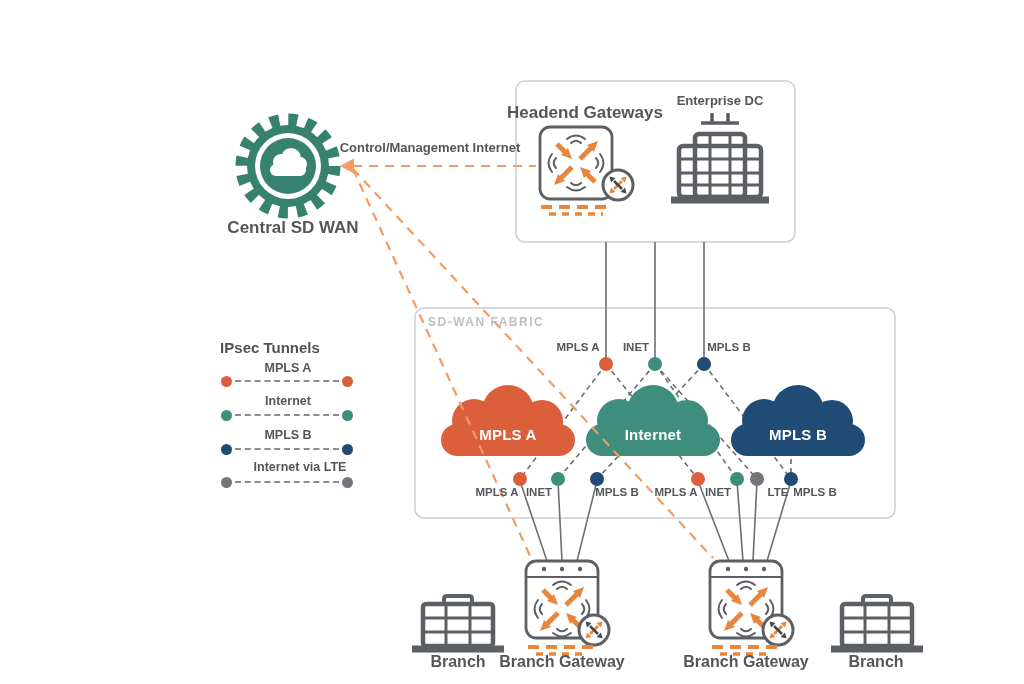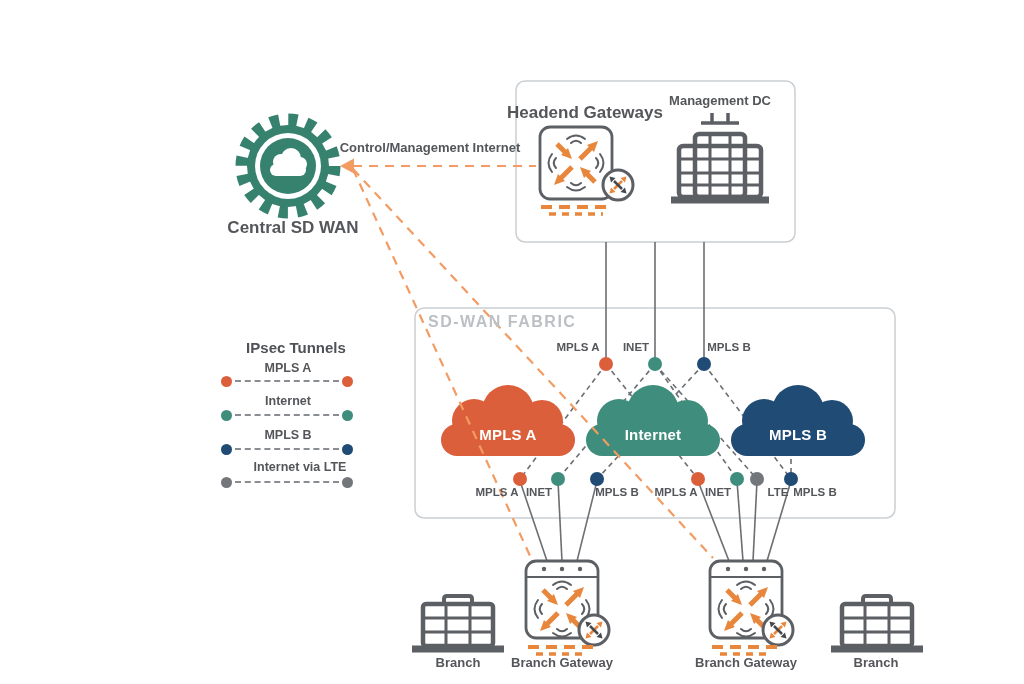--- a/index.html
+++ b/index.html
@@ -3,23 +3,23 @@
 <meta charset="utf-8">
 <style>
   html,body{margin:0;padding:0;background:#fff;}
   #stage{position:relative;width:1024px;height:684px;background:#fff;overflow:hidden;
          font-family:"Liberation Sans",sans-serif;}
   #diagram-svg{position:absolute;left:0;top:0;}
   .lbl{position:absolute;transform:translate(-50%,-50%);color:#54565A;font-weight:600;
        white-space:nowrap;line-height:1;}
   .lbl.cloud-lbl{color:#ffffff;font-weight:700;font-size:15px;letter-spacing:.2px;}
   .lbl.small{font-size:11.5px;}
-  .lbl.site{font-size:13px;}
+  .lbl.site{font-size:16px;}
   .fabric-tag{position:absolute;transform:translate(0,-50%);color:#BCC0C4;font-weight:700;
-       font-size:16px;letter-spacing:1.5px;white-space:nowrap;}
+       font-size:12px;letter-spacing:1.5px;white-space:nowrap;}
   .legend-title{font-size:15px;font-weight:700;color:#4F5156;}
   .legend-item-lbl{font-size:12.5px;}
   .legend-line{position:absolute;width:104px;height:0;border-top:2px dashed #898C90;}
   .legend-dot{position:absolute;width:11px;height:11px;border-radius:50%;}
 </style>
 </head>
 <body>
 
 <div id="stage">
 
@@ -208,40 +208,40 @@
     <line x1="889" y1="606" x2="889" y2="645" stroke-width="3"></line>
     <line x1="843" y1="618" x2="911" y2="618" stroke-width="3"></line>
     <line x1="843" y1="632" x2="911" y2="632" stroke-width="3"></line>
     <line x1="831" y1="649" x2="923" y2="649" stroke-width="7"></line>
   </g>
 </svg>
 
 <div class="lbl" style="left:430px;top:147px;font-size:13px">Control/Management Internet</div>
 <div class="lbl" style="left:293px;top:227px;font-size:17px">Central SD WAN</div>
 <div class="lbl" style="left:585px;top:112px;font-size:17px">Headend Gateways</div>
-<div class="lbl" style="left:720px;top:100px;font-size:13px">Management DC</div>
+<div class="lbl" style="left:720px;top:100px;font-size:13px">Enterprise DC</div>
 <div class="fabric-tag" style="left:428px;top:322px">SD-WAN FABRIC</div>
 
 <div class="lbl cloud-lbl" style="left:508px;top:434px">MPLS A</div>
 <div class="lbl cloud-lbl" style="left:653px;top:434px">Internet</div>
 <div class="lbl cloud-lbl" style="left:798px;top:434px">MPLS B</div>
 
 <div class="lbl small" style="left:578px;top:348px">MPLS A</div>
 <div class="lbl small" style="left:636px;top:348px">INET</div>
 <div class="lbl small" style="left:729px;top:348px">MPLS B</div>
 
 <div class="lbl small" style="left:497px;top:493px">MPLS A</div>
 <div class="lbl small" style="left:539px;top:493px">INET</div>
 <div class="lbl small" style="left:617px;top:493px">MPLS B</div>
 <div class="lbl small" style="left:676px;top:493px">MPLS A</div>
 <div class="lbl small" style="left:718px;top:493px">INET</div>
 <div class="lbl small" style="left:778px;top:493px">LTE</div>
 <div class="lbl small" style="left:815px;top:493px">MPLS B</div>
 
-<div class="lbl legend-title" style="left:296px;top:347px">IPsec Tunnels</div>
+<div class="lbl legend-title" style="left:270px;top:347px">IPsec Tunnels</div>
 <div class="lbl legend-item-lbl" style="left:288px;top:368px">MPLS A</div>
 <div class="legend-line" style="left:235px;top:380px"></div>
 <span class="legend-dot" style="left: 221px; top: 375.5px; background-color: rgb(220, 95, 59);"></span>
 <span class="legend-dot" style="left: 342px; top: 375.5px; background-color: rgb(220, 95, 59);"></span>
 
 <div class="lbl legend-item-lbl" style="left:288px;top:401px">Internet</div>
 <div class="legend-line" style="left:235px;top:414px"></div>
 <span class="legend-dot" style="left: 221px; top: 409.5px; background-color: rgb(63, 141, 124);"></span>
 <span class="legend-dot" style="left: 342px; top: 409.5px; background-color: rgb(63, 141, 124);"></span>
 

